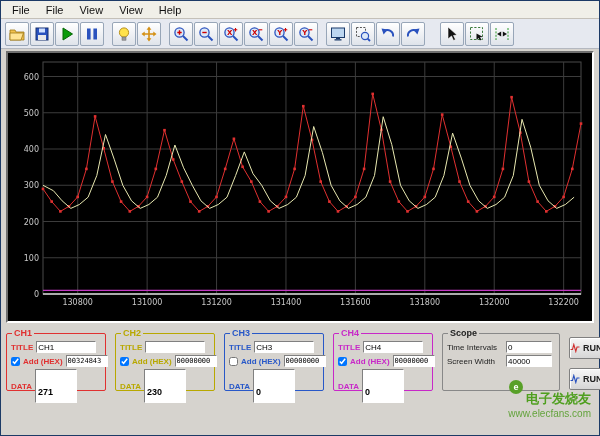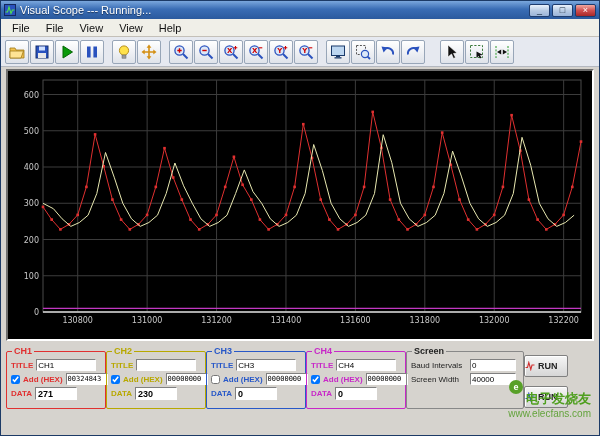--- a/index.html
+++ b/index.html
@@ -29,34 +29,34 @@
   .tb { width: 24px; height: 24px; margin-right: 1px; display: inline-flex; align-items: center; justify-content: center;
         background: linear-gradient(#ffffff, #dfe3ea); border: 1px solid #98a6b8; border-radius: 2px; padding: 0; }
   .sep { width: 7px; flex: 0 0 7px; }
 
   
   .chart-wrap { margin: 2px 5px; height: 272px; flex: 0 0 272px; background: #000; padding: 3px;
                 border: 2px solid; border-color: #6e6e6e #ffffff #ffffff #6e6e6e; }
   #chart-svg { display: block; }
 
   
-  .panels { height: 72px; flex: 0 0 72px; display: flex; gap: 0; padding: 8px 5px 3px; align-items: flex-start; }
+  .panels { height: 72px; flex: 0 0 72px; display: flex; gap: 9px; padding: 8px 5px 3px; align-items: flex-start; }
   .gbox { position: relative; border: 1px solid currentColor; border-radius: 2px; height: 58px;
           padding: 7px 4px 2px; flex: 0 0 auto; }
   .gbox .legend { position: absolute; top: -6px; left: 5px; font-size: 9px; font-weight: bold;
                   background: #d6d3ce; padding: 0 2px; line-height: 10px; }
   .chbox { width: 100px; }
   .row { display: flex; align-items: center; gap: 3px; margin-bottom: 2px; font-size: 8px; font-weight: bold; }
   .row .lbl { white-space: nowrap; }
   input.txt { height: 12px; font-size: 8px; border: 1px solid; border-color: #808080 #fff #fff #808080;
               background: #fff; padding: 0 1px; color: #000; font-family: inherit; }
   input.hex { font-family: "DejaVu Sans Mono", monospace; font-size: 7px; }
   input.cb { width: 9px; height: 9px; margin: 0; }
   .databox { width: 42px; height: 13px; background: #fff; border: 1px solid; border-color: #808080 #fff #fff #808080;
-             font-size: 9px; font-weight: bold; color: #000; padding: 0 2px; line-height: 12px; }
+             font-size: 9px; font-weight: bold; color: #000; padding: 16px 2px; line-height: 12px; }
   .othersbox { width: 118px; color: #222; border-color: #888; }
   .othersbox .row { font-weight: normal; }
   .othersbox .lbl { width: 56px; font-size: 8px; }
   .runcol { width: 44px; display: flex; flex-direction: column; gap: 9px; padding-top: 4px; }
   .runbtn { width: 44px; height: 22px; font-size: 9px; font-weight: bold; color: #222;
             display: flex; align-items: center; justify-content: flex-start; gap: 3px;
             background: linear-gradient(#f6f6f6, #d6d6d6); border: 1px solid #808080; border-radius: 2px;
             box-shadow: inset 1px 1px 0 #fff; font-family: inherit; }
 
   
@@ -74,30 +74,20 @@
   .wm-logo { width: 14px; height: 14px; border-radius: 50%; background: #58a028; color: #fff;
              font-size: 9px; font-weight: bold; text-align: center; line-height: 14px; }
   .wm-cn { font-size: 13px; font-weight: bold; color: #4f9f1f; margin-top: 25px; }
   .wm-url { font-size: 10px; color: #63a33c; font-weight: normal; }
 </style>
 </head>
 <body>
 
 <div class="window">
 
-  <div class="titlebar">
-    <svg class="ticon" viewBox="0 0 12 12">
-      <rect x="0.5" y="0.5" width="11" height="11" fill="#2a52be" stroke="#13285e"></rect>
-      <polyline points="1.5,8 3.5,8 5,3 7,9.5 8.5,6 10.5,6" fill="none" stroke="#4fe04f" stroke-width="1.1"></polyline>
-    </svg>
-    <div class="title">Visual Scope --- Running...</div>
-    <button class="winbtn">_</button>
-    <button class="winbtn">□</button>
-    <button class="winbtn close">×</button>
-  </div>
 
   <div class="menubar">
     <span class="menu-item">File</span>
     <span class="menu-item">File</span>
     <span class="menu-item">View</span>
     <span class="menu-item">View</span>
     <span class="menu-item">Help</span>
   </div>
 
   <div class="toolbar">
@@ -402,23 +392,23 @@
         <span class="lbl">Add (HEX)</span>
         <input class="txt hex" style="width: 42px;" type="text" value="00000000">
       </div>
       <div class="row">
         <span class="lbl">DATA</span>
         <div class="databox">0</div>
       </div>
     </div>
 
     <div class="gbox othersbox">
-      <span class="legend">Screen</span>
-      <div class="row">
-        <span class="lbl">Baud Intervals</span>
+      <span class="legend">Scope</span>
+      <div class="row">
+        <span class="lbl">Time Intervals</span>
         <input class="txt" style="width: 46px;" type="text" value="0">
       </div>
       <div class="row">
         <span class="lbl">Screen Width</span>
         <input class="txt" style="width: 46px;" type="text" value="40000">
       </div>
     </div>
 
     <div class="runcol">
       <button class="runbtn">

